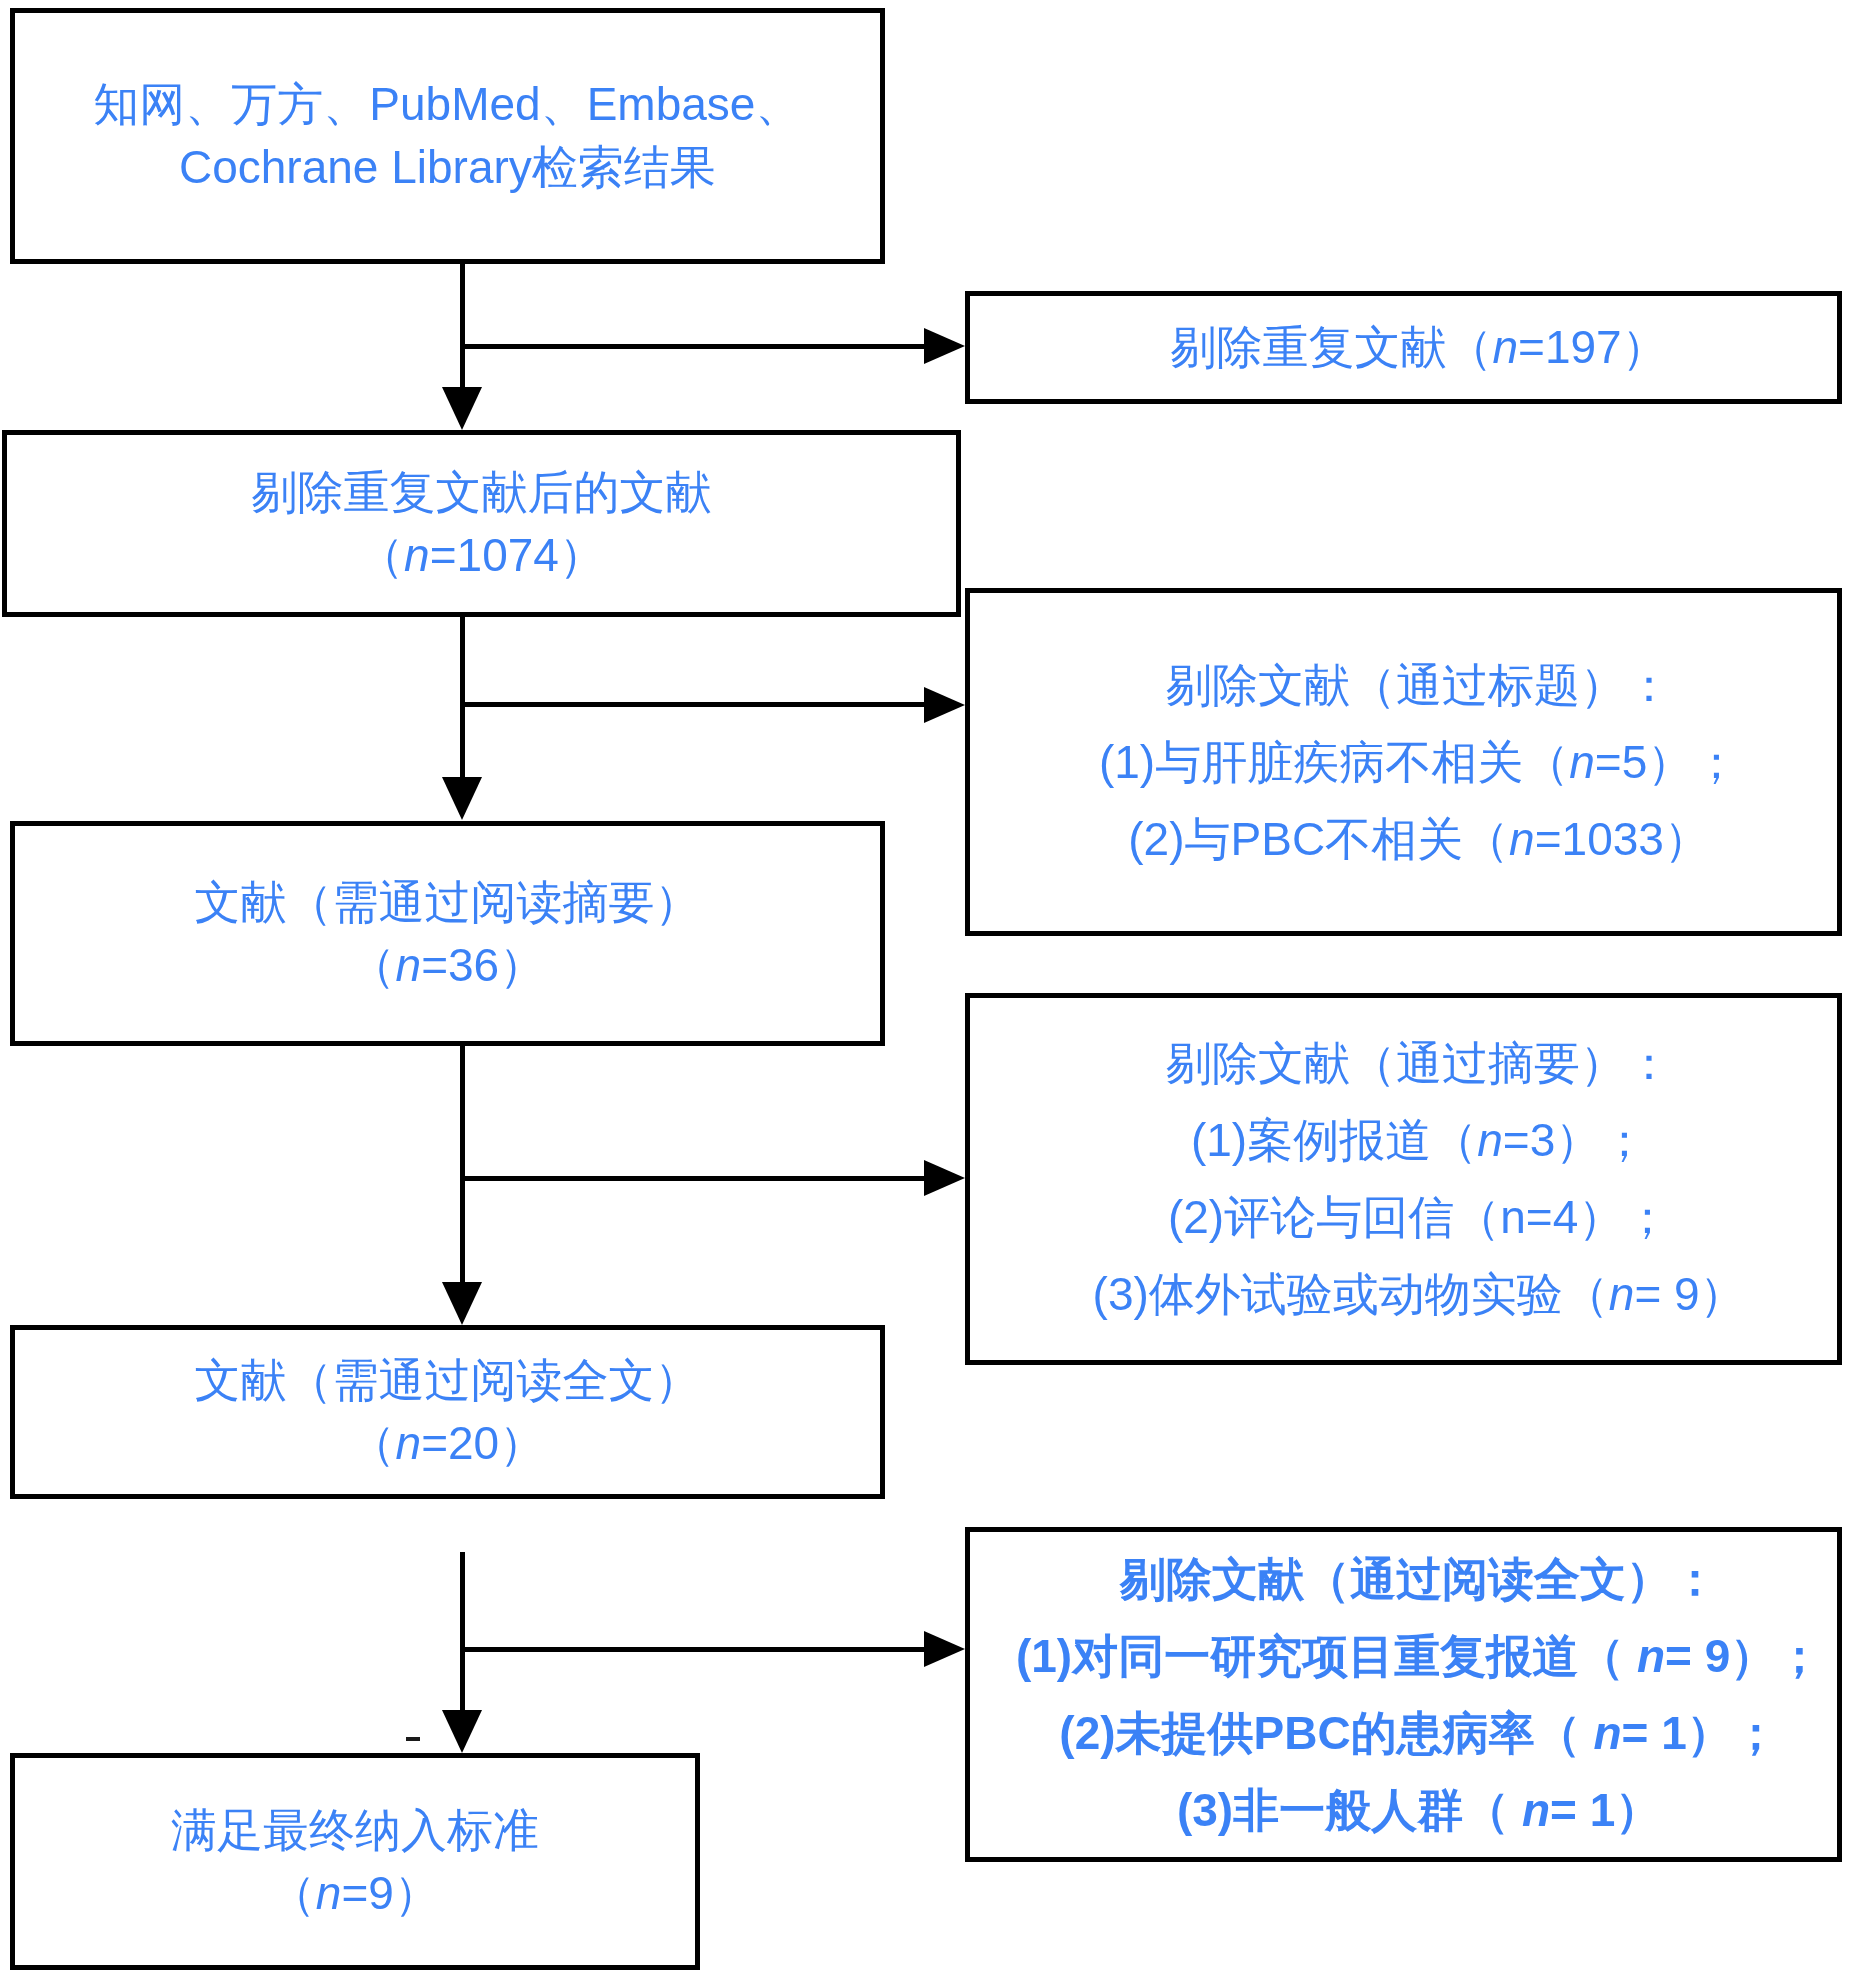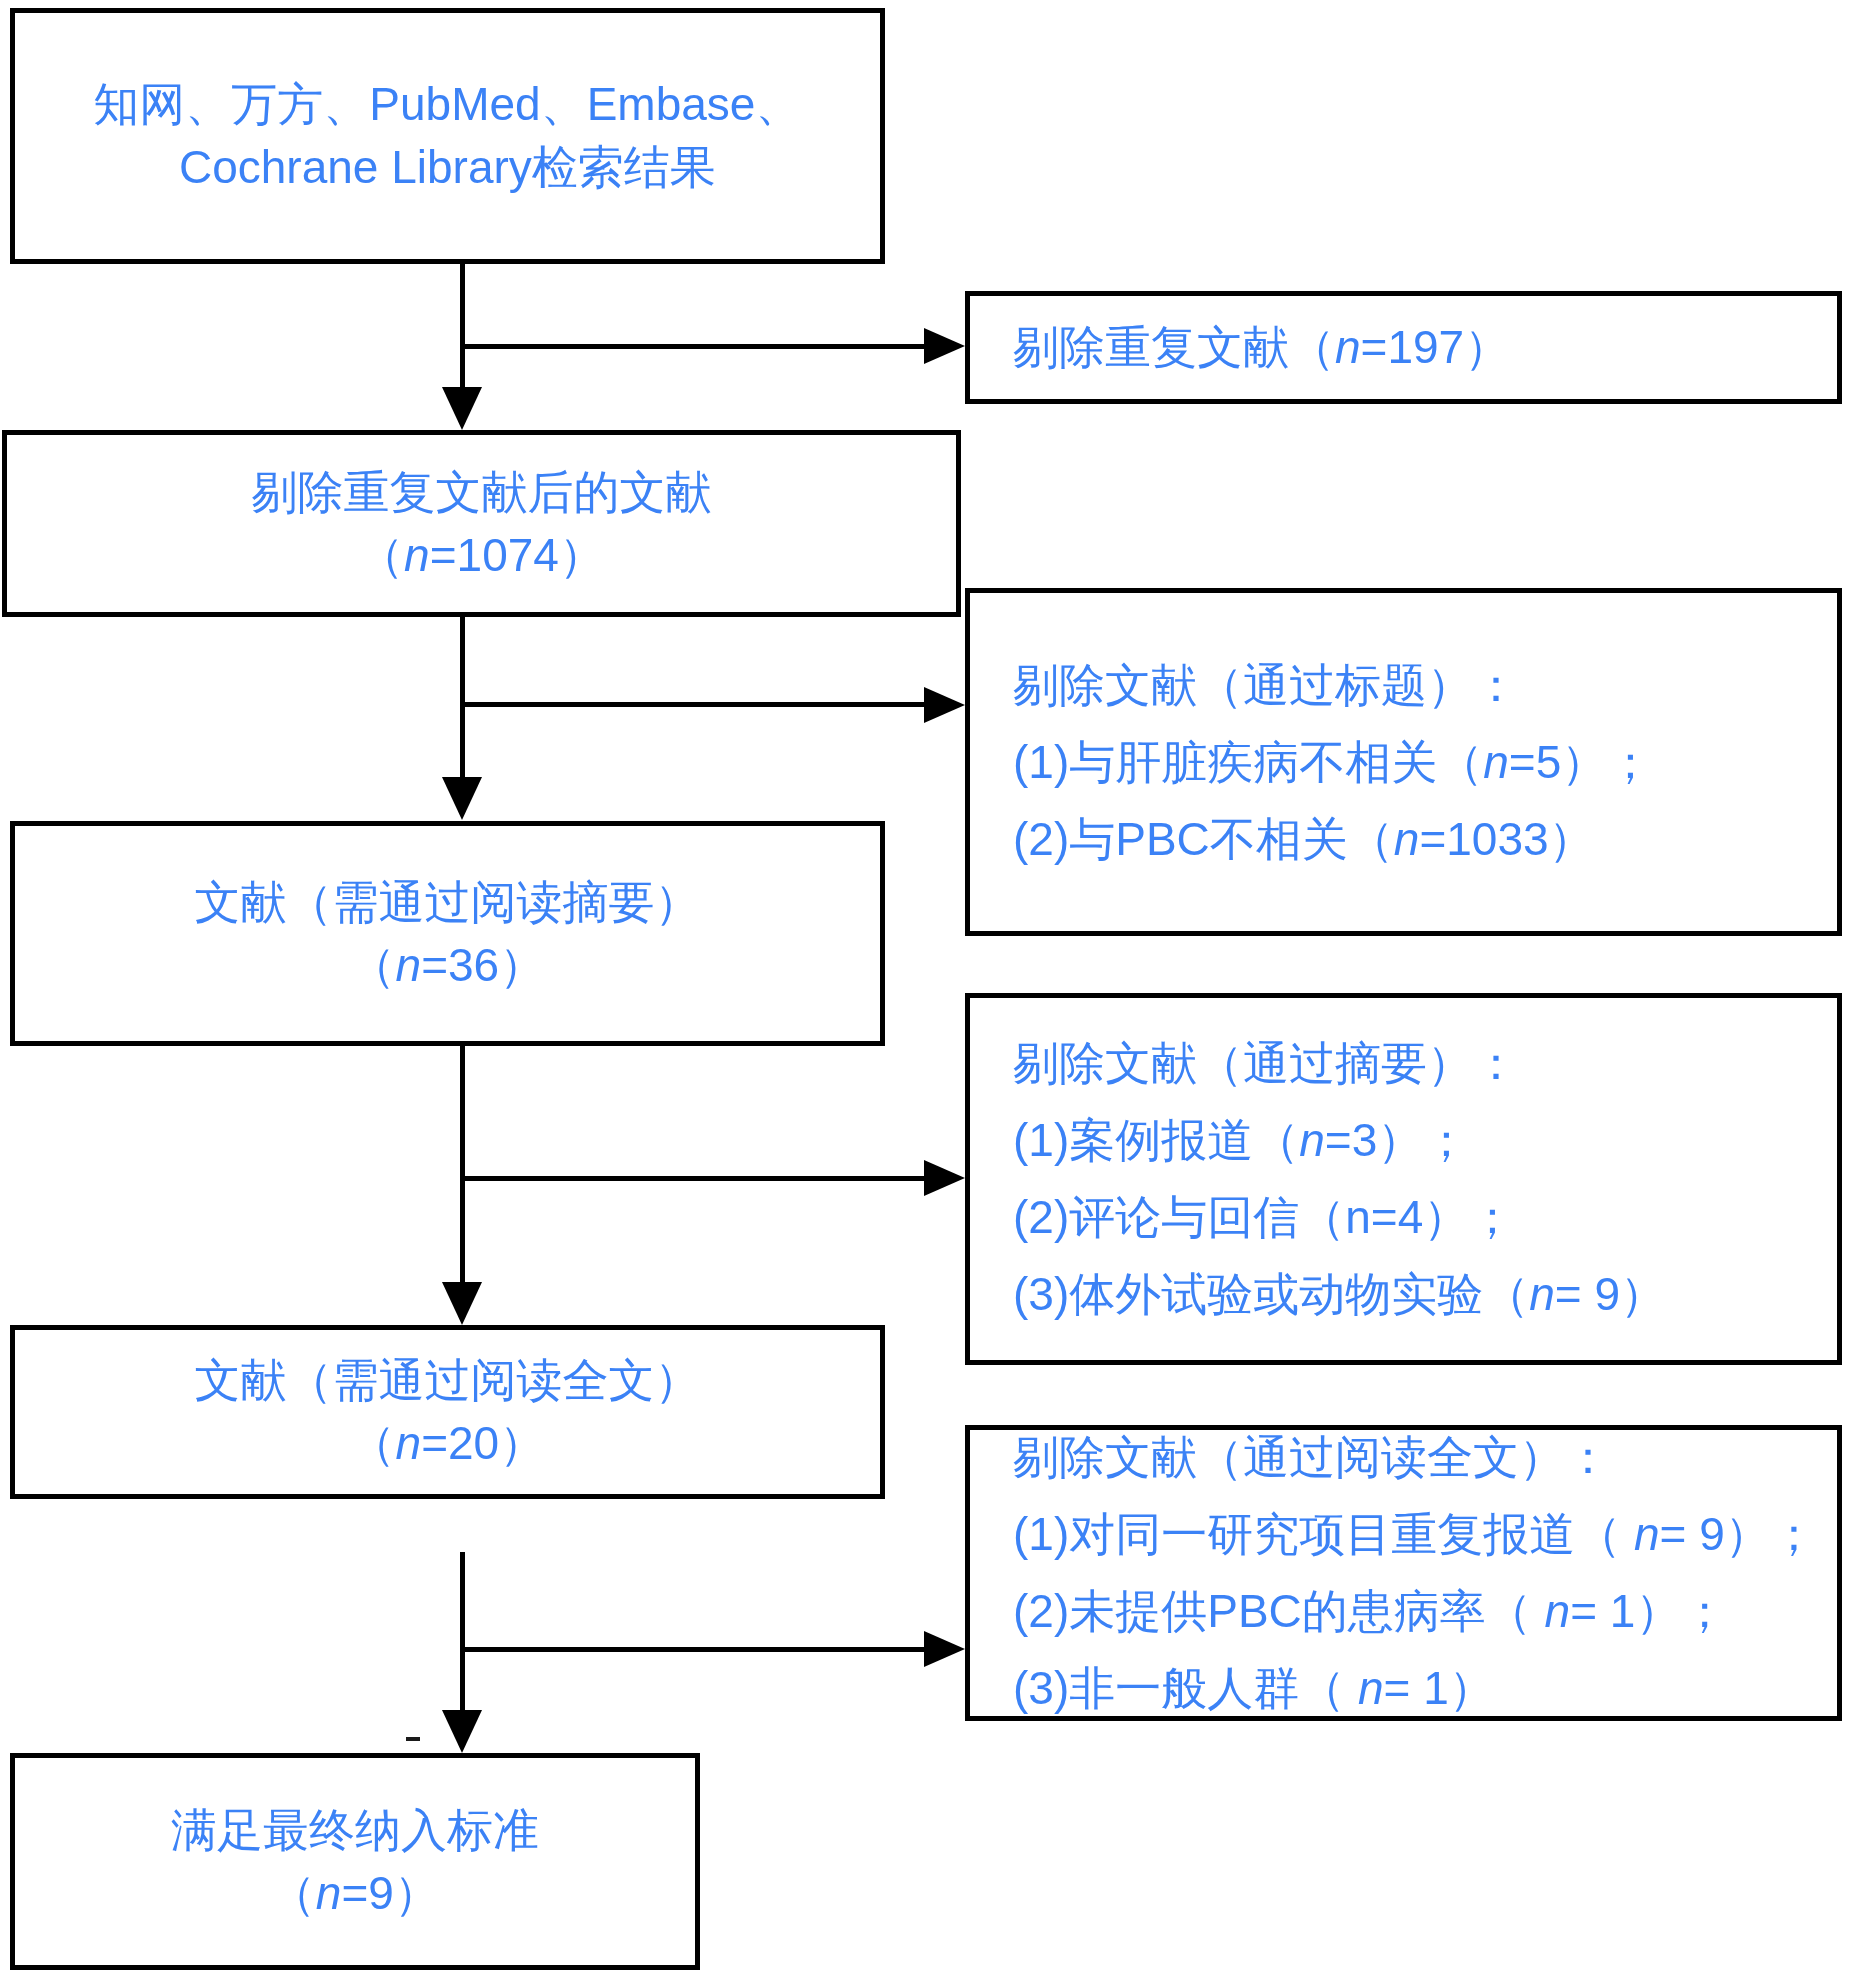--- a/index.html
+++ b/index.html
@@ -6,21 +6,21 @@
   .canvas{
     position:relative;width:1858px;height:1983px;background:#ffffff;
     font-family:"Liberation Sans","DejaVu Sans",sans-serif;color:#3b82f6;
     overflow:hidden;
   }
   .box{
     position:absolute;box-sizing:border-box;border:5.9px solid #000;background:#fff;
     display:flex;flex-direction:column;justify-content:center;
   }
   .flowbox{align-items:center;text-align:center;}
-  .exbox{align-items:flex-start;text-align:left;padding-left:43px;padding-right:11.8px;}
+  .exbox{align-items:center;text-align:left;padding-left:43px;padding-right:11.8px;}
   .flowbox .line{font-size:46px;line-height:63px;white-space:nowrap;}
   .exbox .line{font-size:46px;line-height:77px;white-space:nowrap;}
   .it{font-style:italic;}
   .vline{position:absolute;width:4.9px;background:#000;}
   .hline{position:absolute;height:4.9px;background:#000;}
   .ah-down{position:absolute;width:0;height:0;
     border-left:20.7px solid transparent;border-right:20.7px solid transparent;
     border-top:43px solid #000;}
   .ah-right{position:absolute;width:0;height:0;
     border-top:18.7px solid transparent;border-bottom:18.7px solid transparent;
@@ -67,21 +67,21 @@
       <div class="line"><span>(2)与PBC不相关（</span><span class="it">n</span><span>=1033）</span></div>
     </div>
 
   <div class="box exbox" style="left:965px;top:993px;width:877px;height:372px;">
       <div class="line"><span>剔除文献（通过摘要）：</span></div>
       <div class="line"><span>(1)案例报道（</span><span class="it">n</span><span>=3）；</span></div>
       <div class="line"><span>(2)评论与回信（n=4）；</span></div>
       <div class="line"><span>(3)体外试验或动物实验（</span><span class="it">n</span><span>= 9）</span></div>
     </div>
 
-  <div class="box exbox" style="left:965px;top:1425px;width:877px;height:296px;">
+  <div class="box exbox" style="left:965px;top:1527px;width:877px;height:335px;font-weight:bold;">
       <div class="line"><span>剔除文献（通过阅读全文）：</span></div>
       <div class="line"><span>(1)对同一研究项目重复报道（ </span><span class="it">n</span><span>= 9）；</span></div>
       <div class="line"><span>(2)未提供PBC的患病率（ </span><span class="it">n</span><span>= 1）；</span></div>
       <div class="line"><span>(3)非一般人群（ </span><span class="it">n</span><span>= 1）</span></div>
     </div>
 
   <div class="vline" style="left:460px;top:262px;height:130px;"></div>
   <div class="ah-down" style="left:442px;top:387px;"></div>
 
   <div class="vline" style="left:460px;top:616px;height:167px;"></div>

